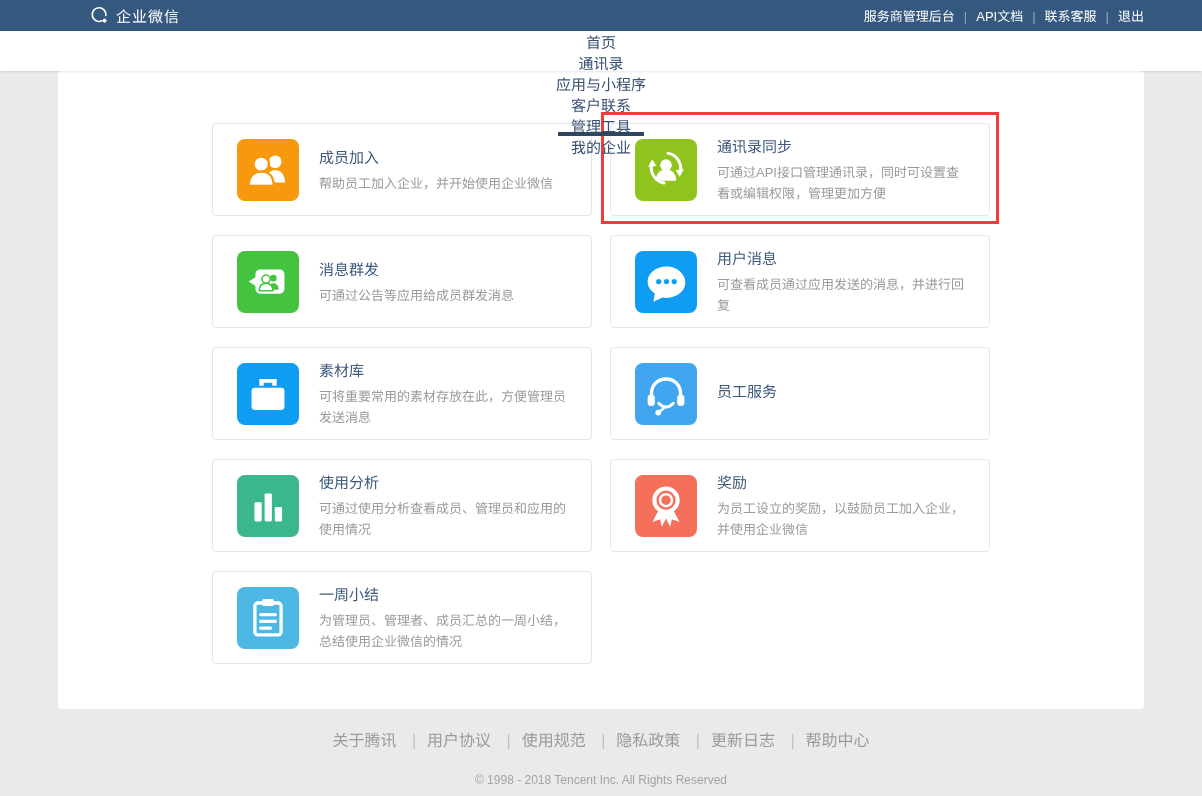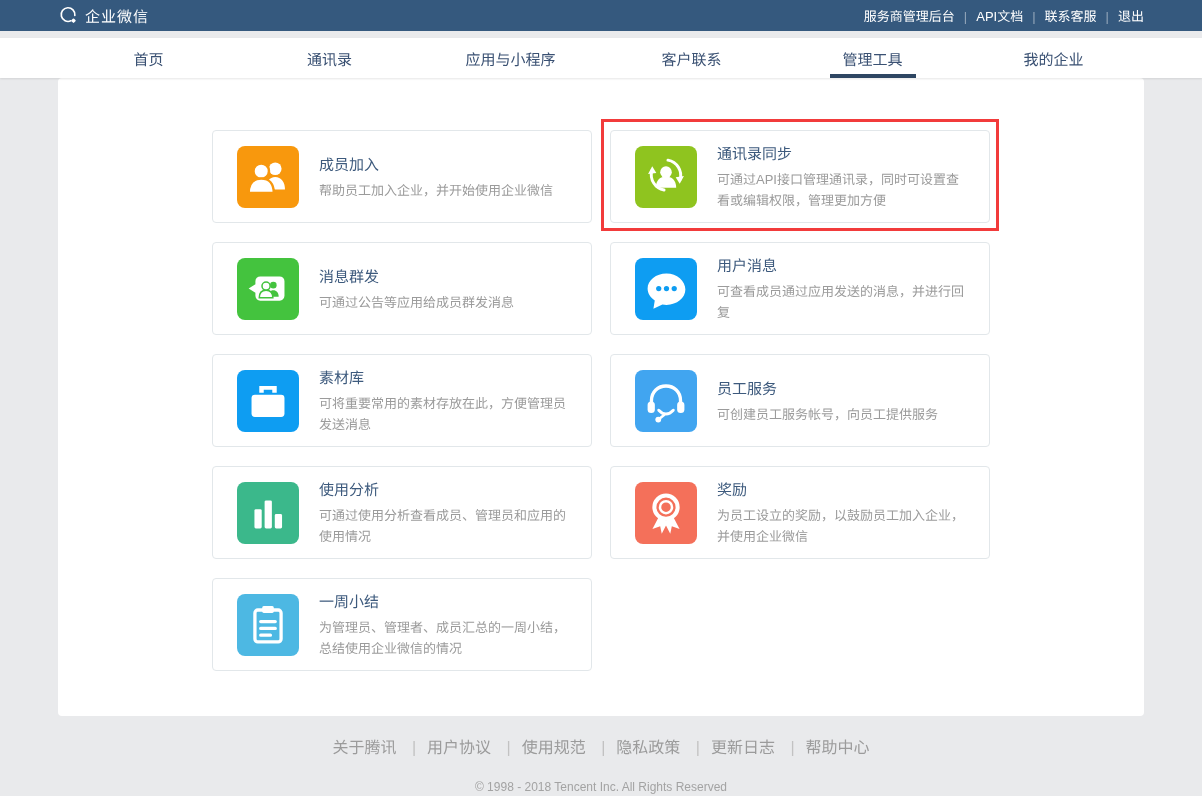--- a/index.html
+++ b/index.html
@@ -6,41 +6,42 @@
   html, body {
     width: 1202px; height: 796px;
     background: #E9EAEC;
     font-family: "Liberation Sans", "DejaVu Sans", sans-serif;
     overflow: hidden;
   }
   
   .topbar {
     height: 31px; background: #35597E;
     display: flex; align-items: center; justify-content: space-between;
-    padding: 0 58px 0 58px;
+    padding: 0 58px 0 89px;
   }
   .brand { display: flex; align-items: center; gap: 7px; }
   .brand svg { width: 20px; height: 20px; display: block; }
   .brand-name { color: #fff; font-size: 15px; letter-spacing: 1px; }
   .topbar-links { display: flex; align-items: center; }
   .topbar-link {
     color: #fff; font-size: 13px; cursor: pointer; white-space: nowrap;
   }
   .topbar-link + .topbar-link::before {
     content: "|"; color: rgba(255,255,255,.45); margin: 0 9px; font-weight: 400;
   }
   
   .nav {
     height: 40px; background: #fff;
     box-shadow: 0 1px 2px rgba(0,0,0,.10);
     position: relative; z-index: 2;
   }
   .nav-inner {
-    margin: 7px 58px; height: 100%;
+    margin: 0 58px; height: 100%;
     display: flex;
+    flex-direction: column;
   }
   .nav-item {
     flex: 1; display: flex; align-items: center; justify-content: center;
     font-size: 15px; color: #3A5173; cursor: pointer; position: relative;
   }
   .nav-item.active::after {
     content: ""; position: absolute; bottom: 0; left: 50%;
     transform: translateX(-50%);
     width: 86px; height: 4px; background: #2E4662;
   }
@@ -213,21 +214,20 @@
             <path d="M17 35.5v-4C17 22.5 23.7 16.5 32 16.5s15 6 15 15v4" fill="none" stroke="#fff" stroke-width="3.4" stroke-linecap="round"></path>
             <rect x="13" y="32.5" width="7.5" height="12" rx="3.7" fill="#fff"></rect>
             <rect x="43.5" y="32.5" width="7.5" height="12" rx="3.7" fill="#fff"></rect>
             <path d="M24.5 41.5c2.3 2.6 4.7 3.9 7.5 3.9s5.2-1.3 7.5-3.9" fill="none" stroke="#fff" stroke-width="3" stroke-linecap="round"></path>
             <path d="M30 46.5l-4.5 3.6" stroke="#fff" stroke-width="2.6" stroke-linecap="round"></path>
             <circle cx="24" cy="51.2" r="3" fill="#fff"></circle>
           </svg>
         </div>
         <div class="card-text">
           <div class="card-title">员工服务</div>
-          <div class="card-desc">可创建员工服务帐号，向员工提供服务</div>
         </div>
       </div>
 
       <div class="card">
         <div class="tile" style="--bg: #3BB88B;">
           <svg viewBox="0 0 64 64" fill="#fff">
             <rect x="18" y="28" width="7.5" height="20" rx="1.5"></rect>
             <rect x="28.5" y="19" width="7.5" height="29" rx="1.5"></rect>
             <rect x="39" y="33" width="7.5" height="15" rx="1.5"></rect>
           </svg>

